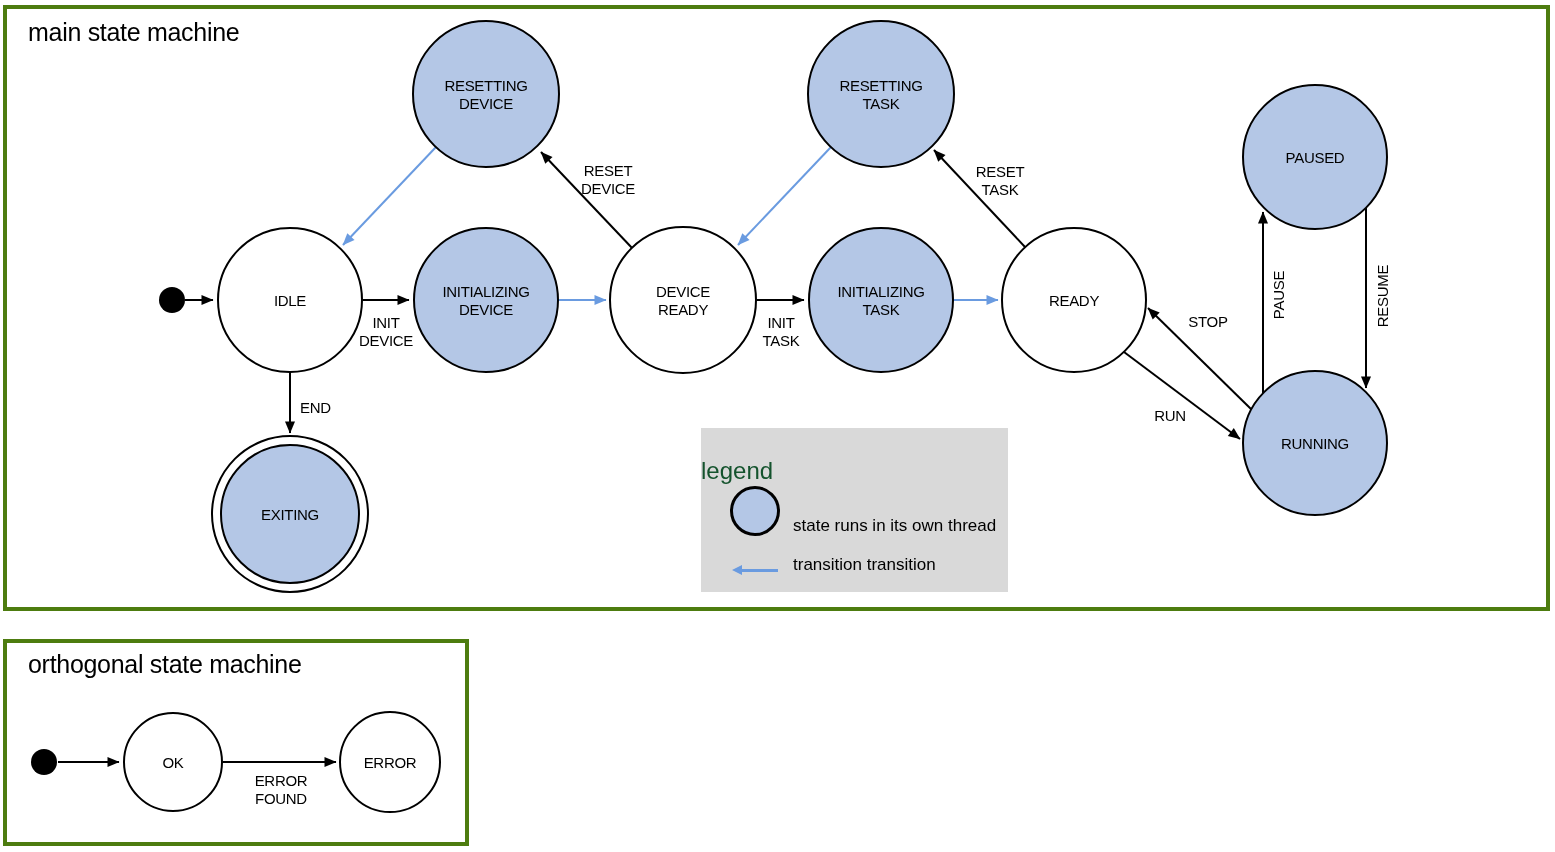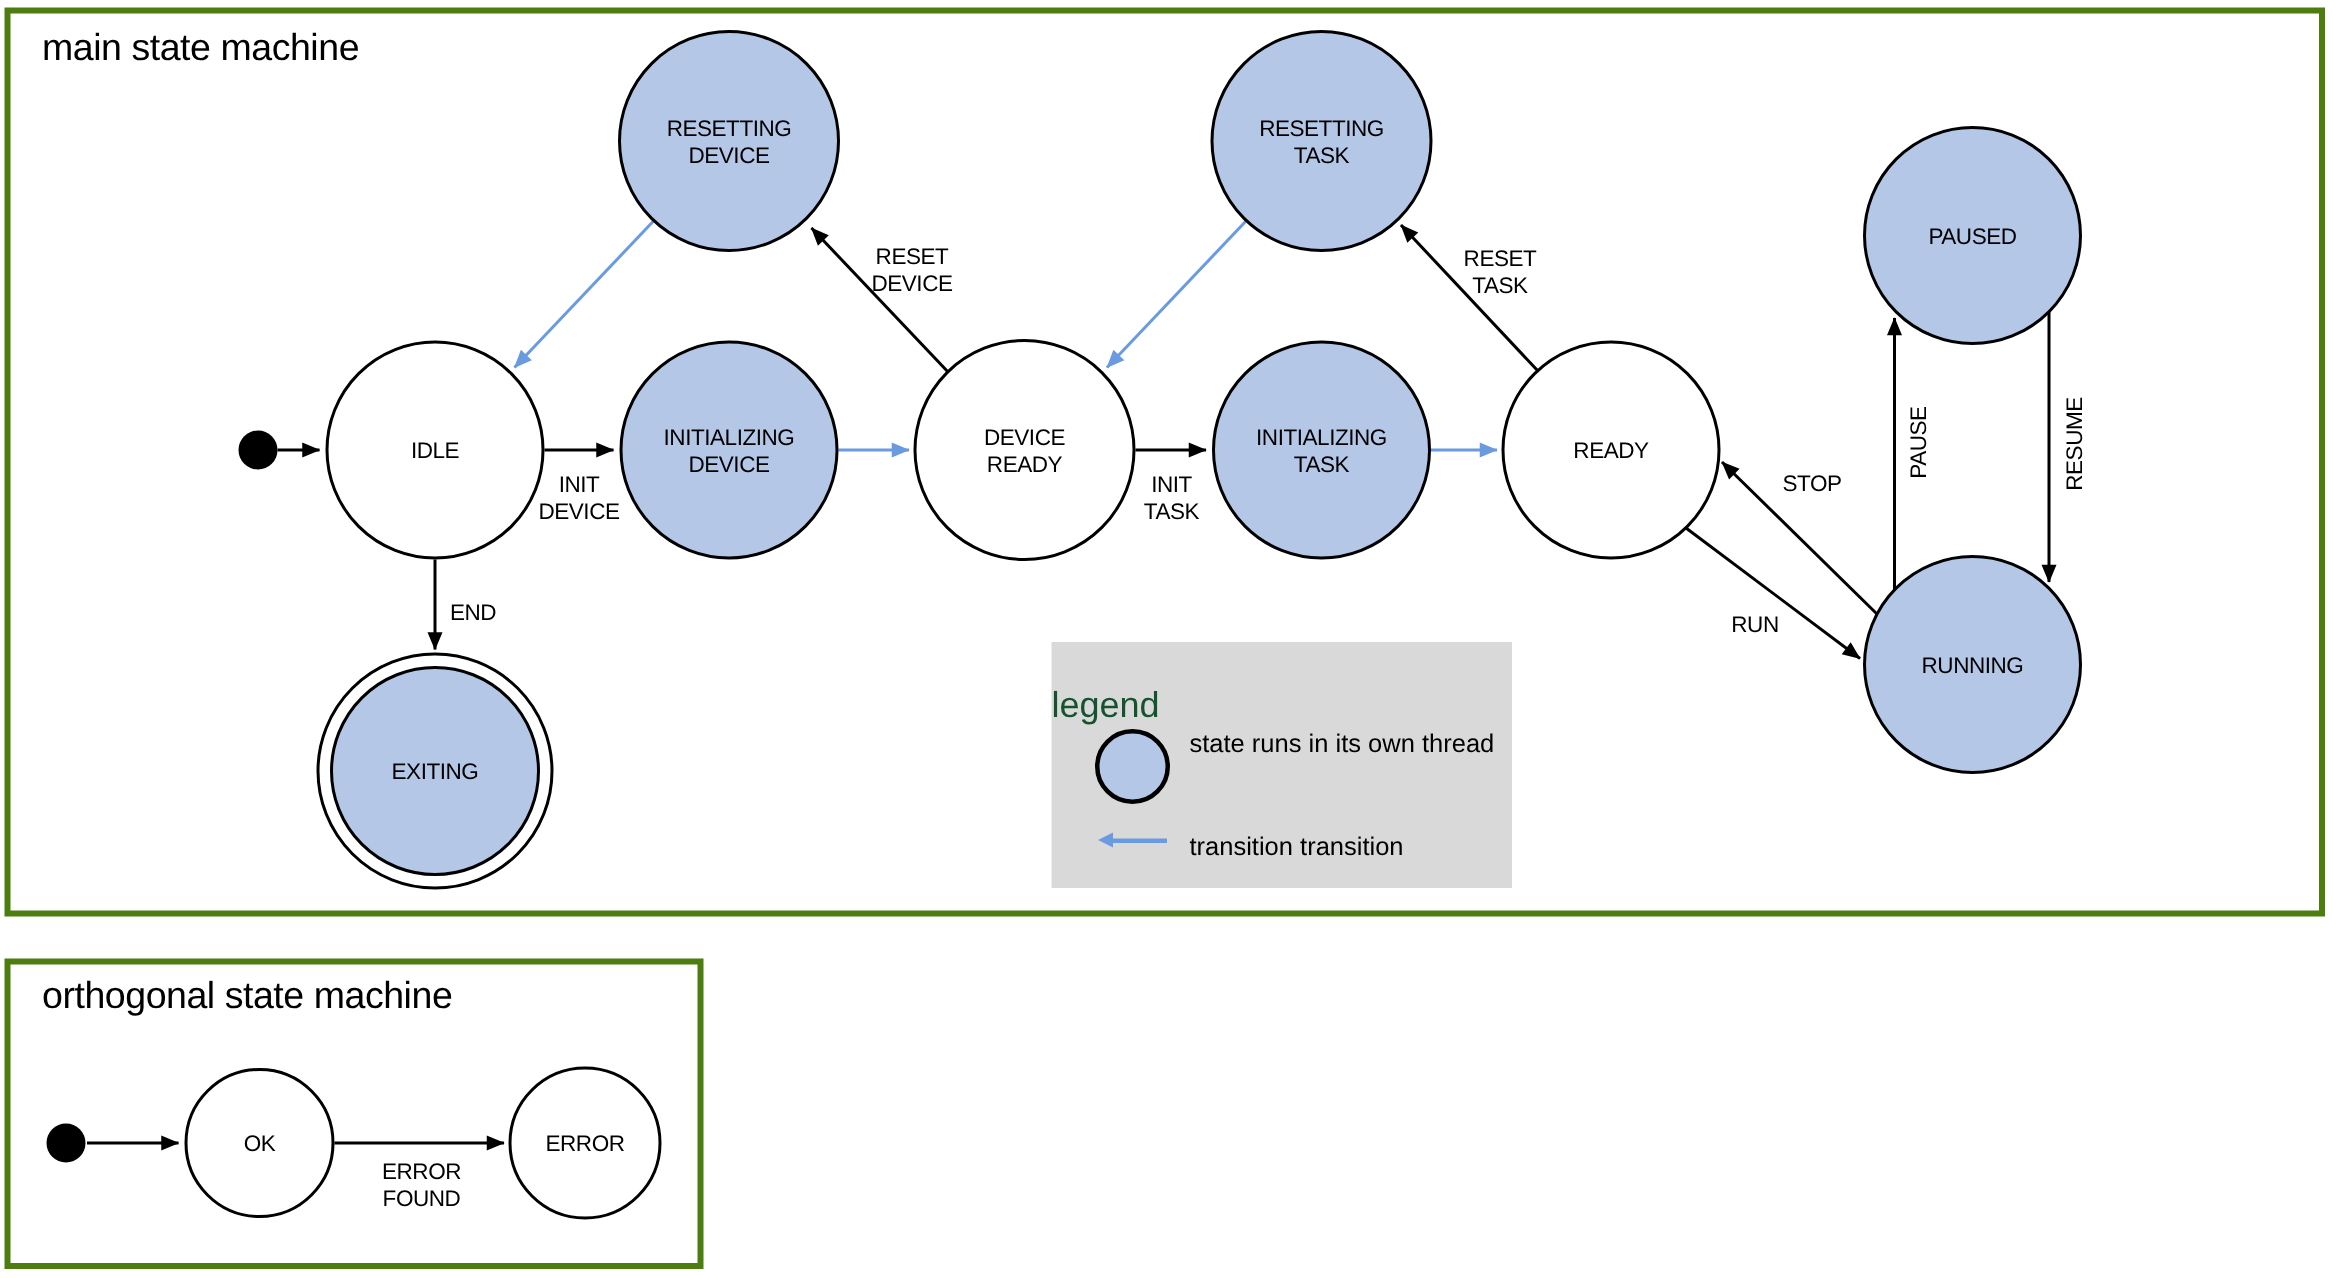--- a/index.html
+++ b/index.html
@@ -8,21 +8,21 @@
   #main-panel{left:3px;top:5px;width:1547px;height:606px;}
   #ortho-panel{left:3px;top:639px;width:466px;height:207px;}
   .panel-title{position:absolute;font-size:25px;color:#000;letter-spacing:-0.3px;white-space:nowrap;}
   #main-title{left:21px;top:9px;}
   #ortho-title{left:21px;top:7px;}
   #diagram{position:absolute;left:0;top:0;width:1555px;height:852px;pointer-events:none;}
   svg text{font-family:"Liberation Sans",sans-serif;letter-spacing:-0.3px;}
   
   #legend{position:absolute;left:701px;top:428px;width:307px;height:164px;}
   .legend-title{position:absolute;top:9px;left:0;width:100%;font-size:24px;color:#14532d;margin-top:20px;}
-  .legend-row{position:absolute;display:flex;align-items:flex-start;}
+  .legend-row{position:absolute;display:flex;align-items:flex-end;}
   #legend-row-thread{left:29px;top:58px;}
   #legend-row-auto{left:31px;top:127px;height:20px;}
   .legend-circle{width:44px;height:44px;border-radius:50%;border:3px solid #000;margin-right:13px;box-sizing:content-box;}
   .legend-label{font-size:17px;color:#000;white-space:nowrap;}
   .legend-arrow{display:inline-flex;align-items:center;margin-right:15px;}
   .legend-arrow .head{width:0;height:0;border-top:5px solid transparent;border-bottom:5px solid transparent;border-right-width:10px;border-right-style:solid;}
   .legend-arrow .shaft{width:36px;height:3px;}
 </style>
 </head>
 <body>

